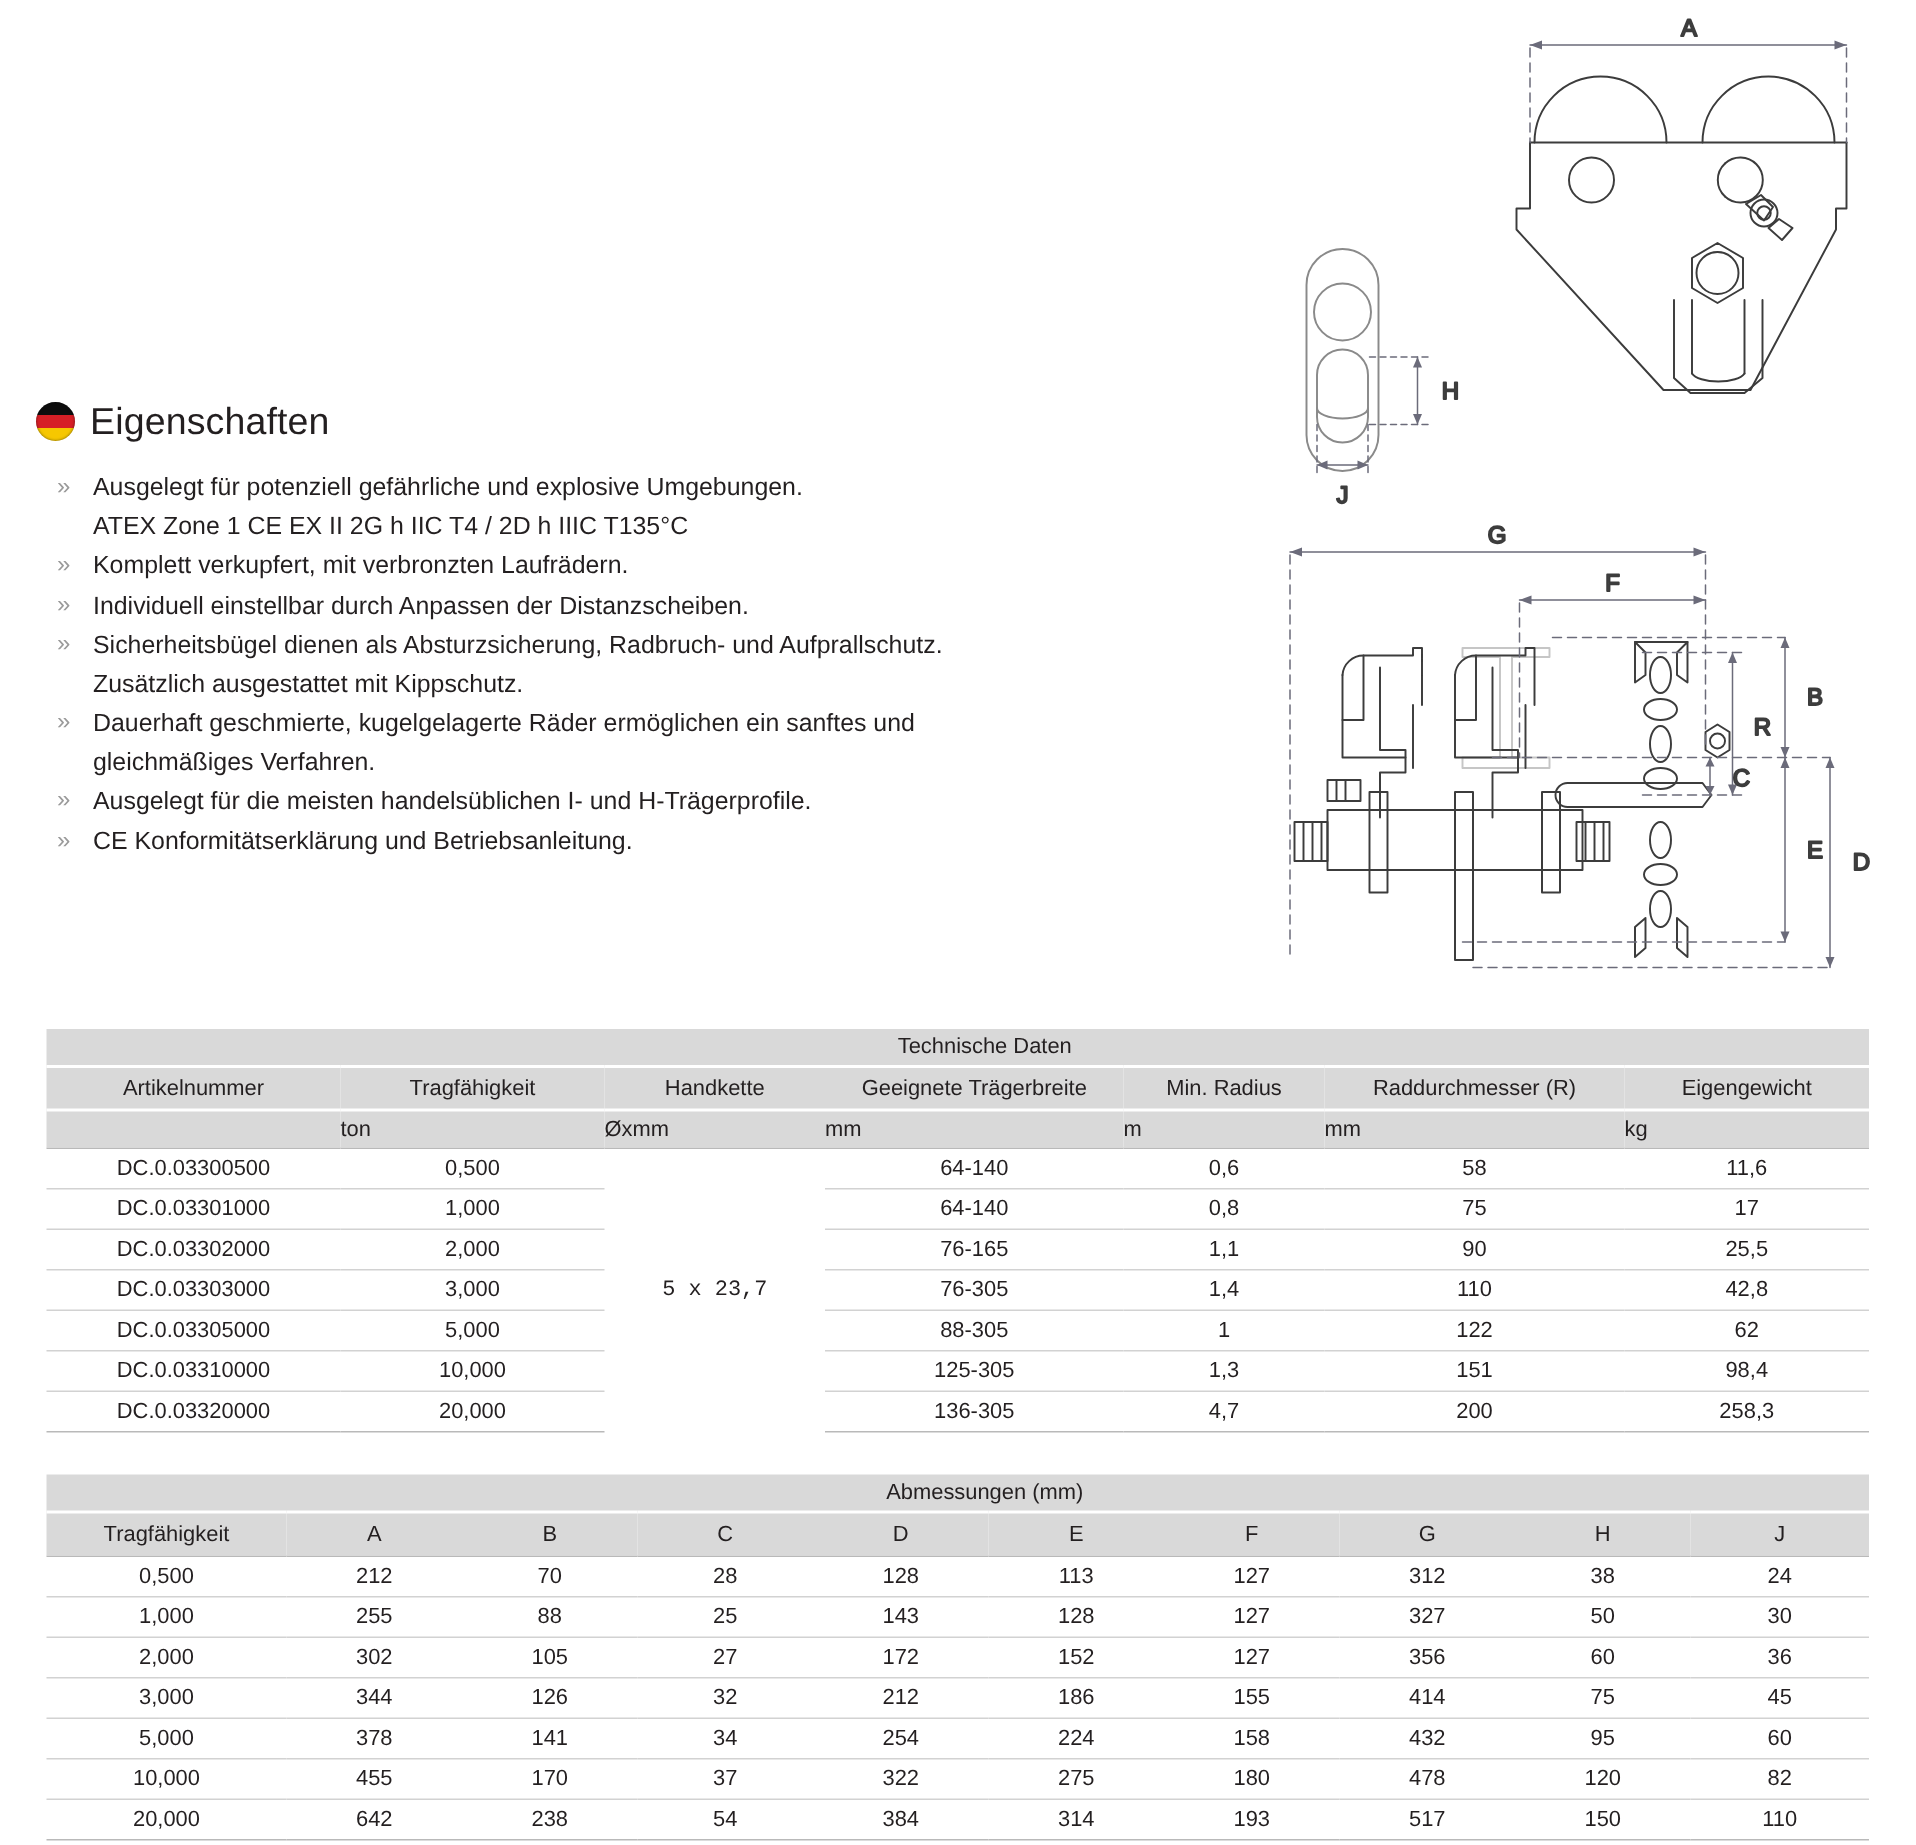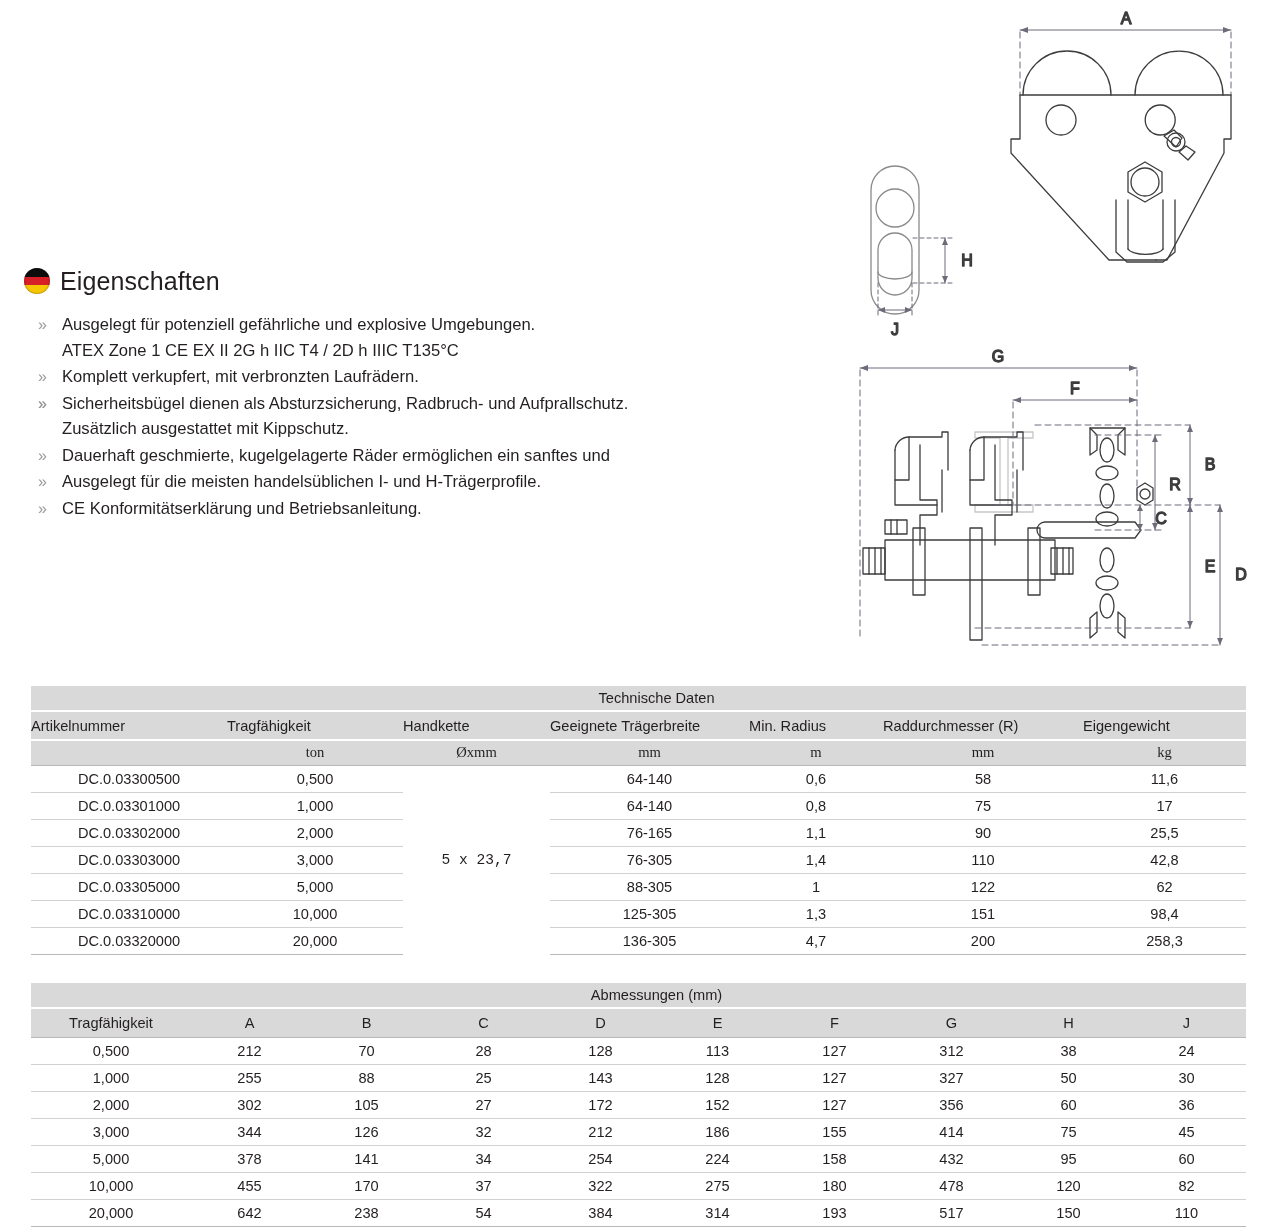--- a/index.html
+++ b/index.html
@@ -87,31 +87,31 @@
   tr.band td {
     background: #d9d9d9;
     text-align: center;
     height: 25px;
     vertical-align: middle;
     border-bottom: 2px solid #ffffff;
     padding-left: 36px;
   }
   tr.hdr td {
     background: #d9d9d9;
+    text-align: center;
     height: 29px;
     vertical-align: middle;
     border-bottom: 2px solid #ffffff;
   }
   tr.unit td {
     background: #d9d9d9;
-    text-align: center;
+    text-align: left;
     height: 25px;
     vertical-align: middle;
     border-bottom: 1px solid #b9b9b9;
-    font-family: Liberation Serif, serif;
   }
   tr.hdr2 td {
     background: #d9d9d9;
     text-align: center;
     height: 29px;
     vertical-align: middle;
     border-bottom: 1px solid #b9b9b9;
   }
   tbody.body tr td {
     background: #ffffff;
@@ -142,29 +142,31 @@
         <span class="bullet">»</span>
         <span>Ausgelegt für potenziell gefährliche und explosive Umgebungen.</span>
         <span class="l2">ATEX Zone 1 CE EX II 2G h IIC T4 / 2D h IIIC T135°C</span>
       </li>
       <li>
         <span class="bullet">»</span>
         <span>Komplett verkupfert, mit verbronzten Laufrädern.</span>
       </li>
       <li>
         <span class="bullet">»</span>
+        <span>Individuell einstellbar durch Anpassen der Distanzscheiben.</span>
       </li>
       <li>
         <span class="bullet">»</span>
         <span>Sicherheitsbügel dienen als Absturzsicherung, Radbruch- und Aufprallschutz.</span>
         <span class="l2">Zusätzlich ausgestattet mit Kippschutz.</span>
       </li>
       <li>
         <span class="bullet">»</span>
         <span>Dauerhaft geschmierte, kugelgelagerte Räder ermöglichen ein sanftes und</span>
+        <span class="l2">gleichmäßiges Verfahren.</span>
       </li>
       <li>
         <span class="bullet">»</span>
         <span>Ausgelegt für die meisten handelsüblichen I- und H-Trägerprofile.</span>
       </li>
       <li>
         <span class="bullet">»</span>
         <span class="l2">CE Konformitätserklärung und Betriebsanleitung.</span>
       </li>
     </ul>

